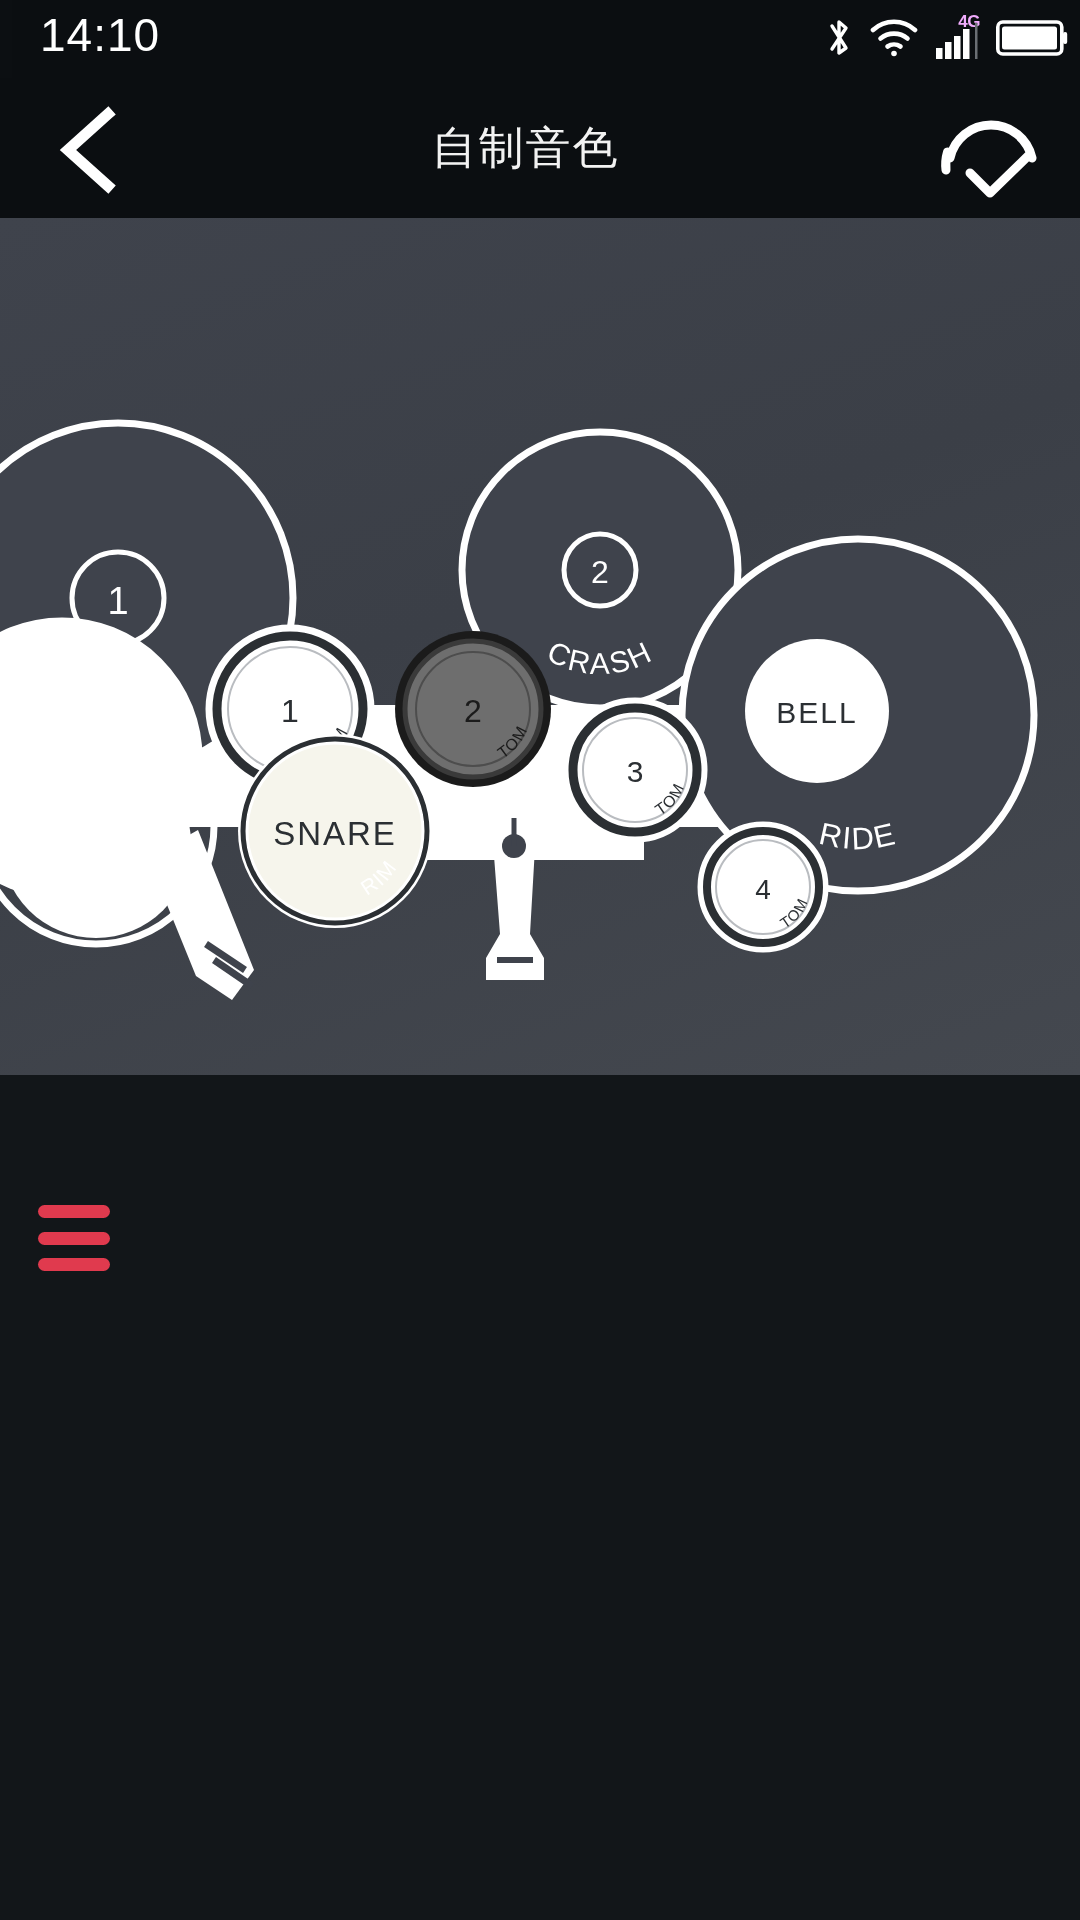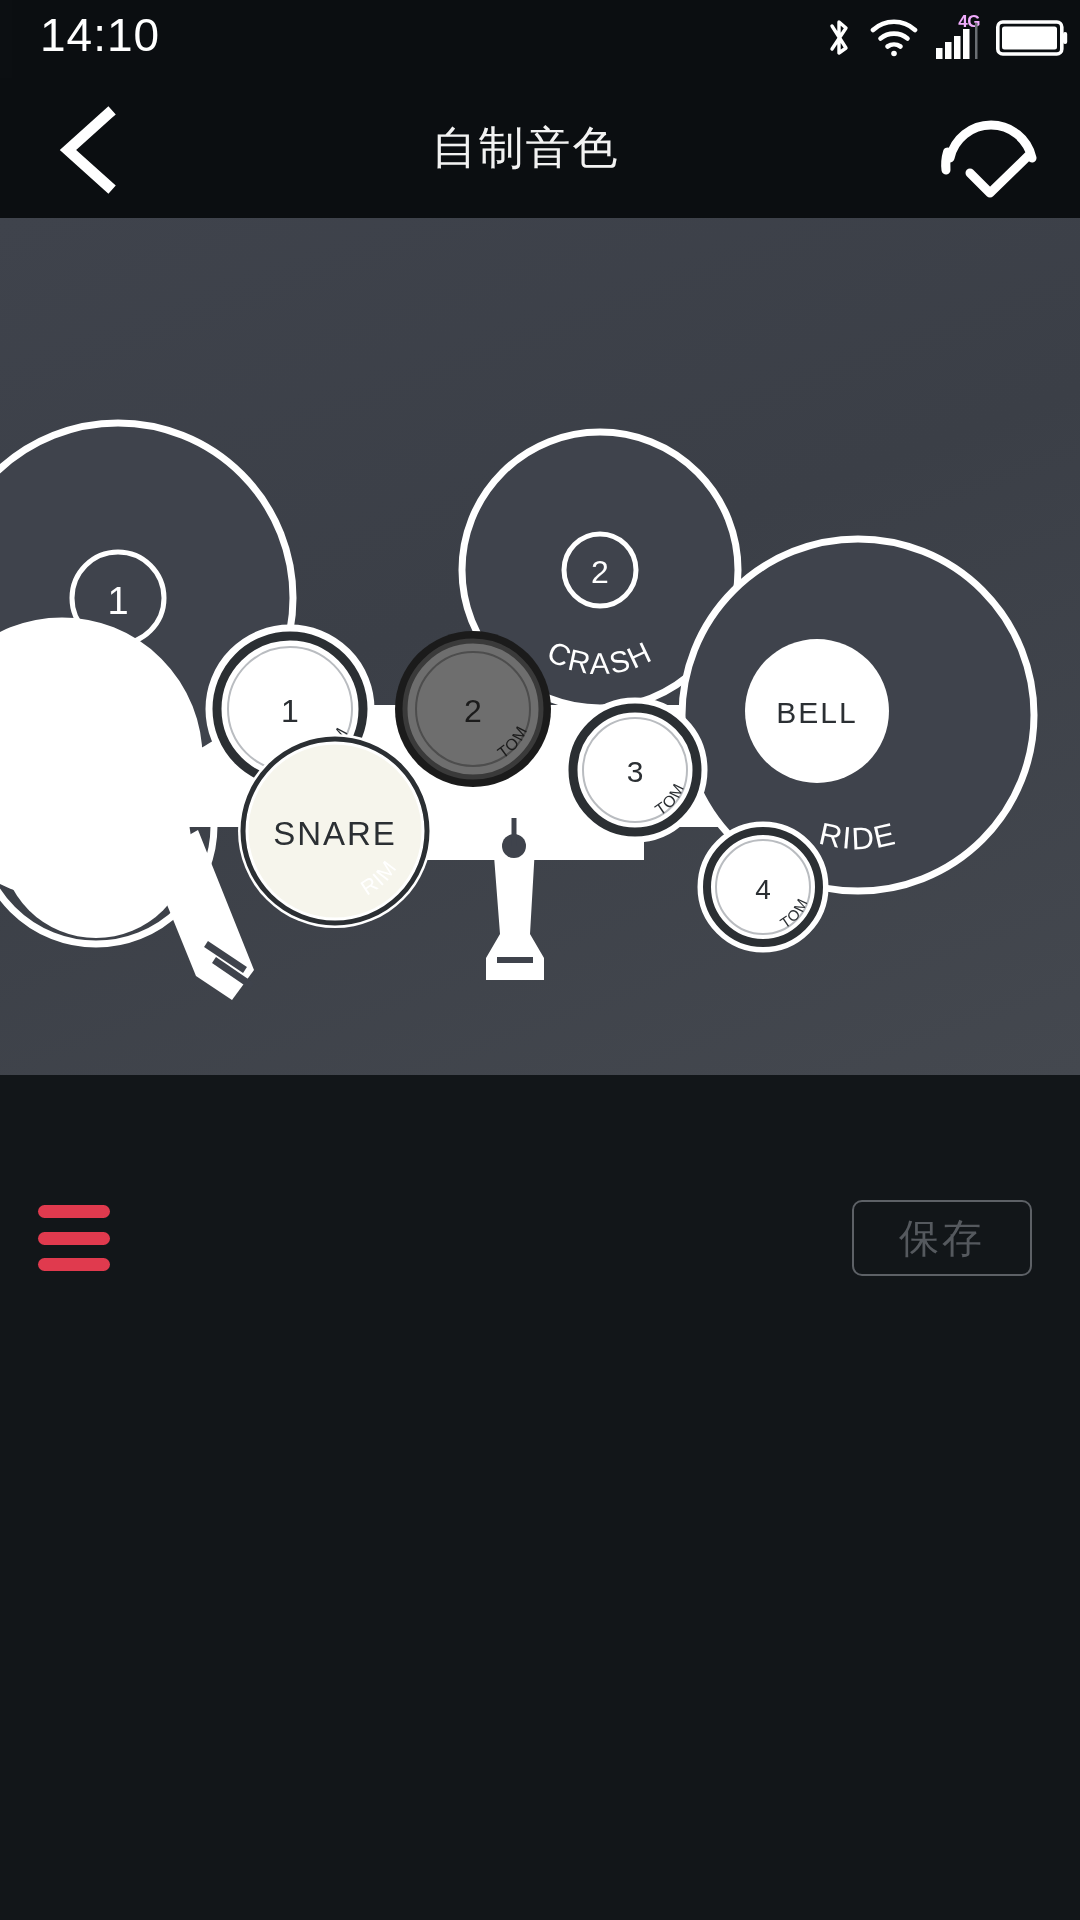--- a/index.html
+++ b/index.html
@@ -283,21 +283,20 @@
   </div>
 
   <div id="control-panel"></div>
 
   <div id="menu-btn">
     <div class="mbar"></div>
     <div class="mbar"></div>
     <div class="mbar"></div>
   </div>
 
-  <div id="save-btn">保存</div>
 
   <div id="transport">
 
     
 
     
 
     
   </div>
 

